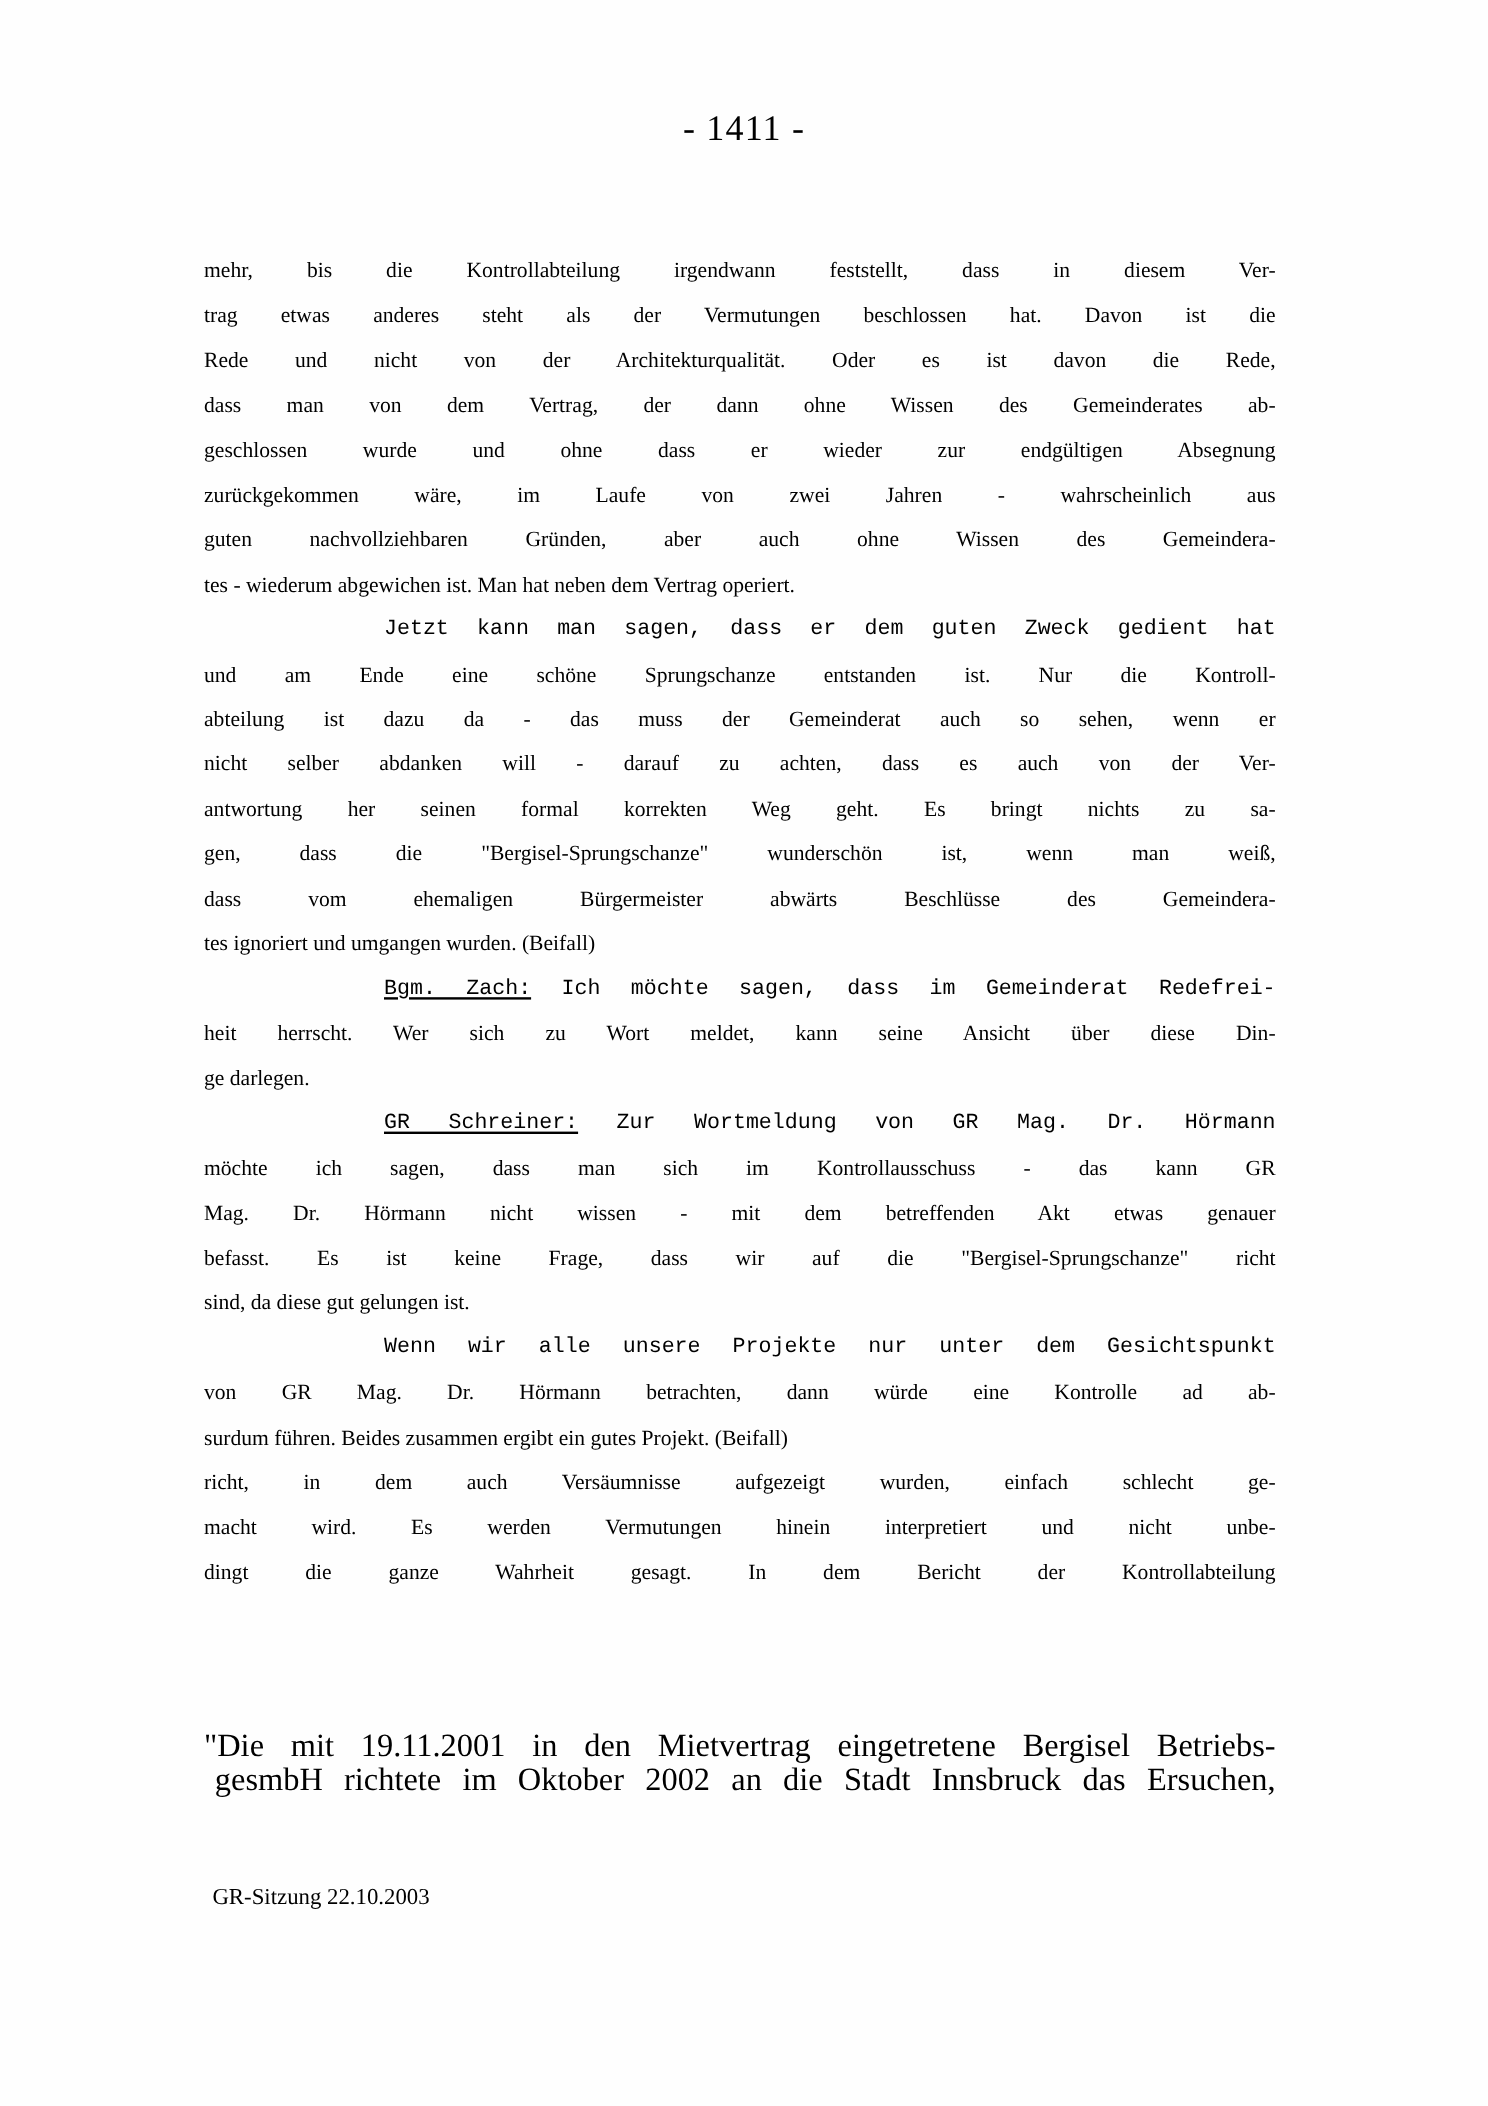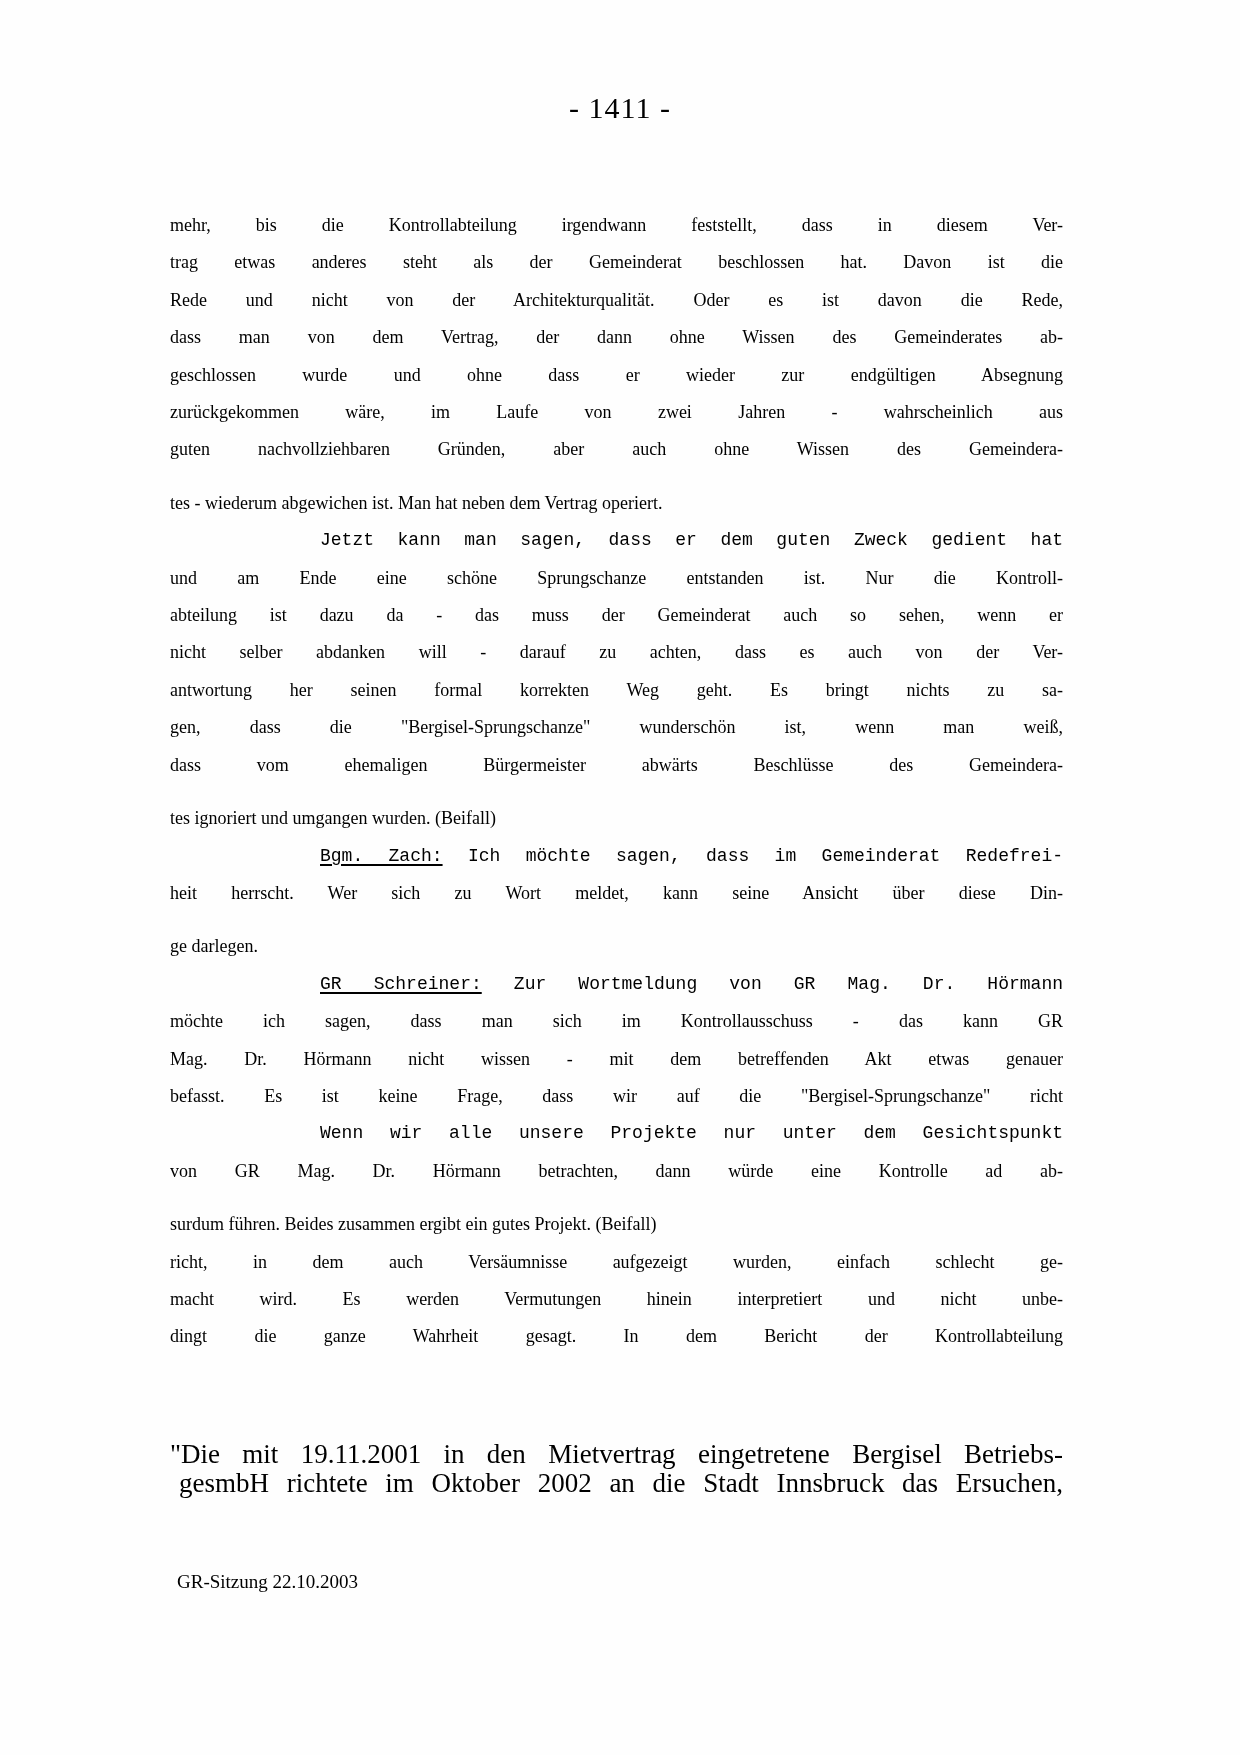--- a/index.html
+++ b/index.html
@@ -31,21 +31,21 @@
     top: 207px;
     width: 893px;
     font-size: 18px;
     line-height: 37.4px;
   }
   .para { margin: 0; }
   .line {
     text-align: justify;
     text-align-last: justify;
   }
-  .line.last { text-align-last: left; margin-top: 16px; }
+  .line.last { text-align-last: left; }
   .line.indent { padding-left: 150px; font-family: Liberation Mono, monospace; }
   .speaker {
     text-decoration: underline;
     text-underline-offset: 3px;
     text-decoration-thickness: 2px;
   }
   .quote-block {
     position: absolute;
     left: 170px;
     top: 1440px;
@@ -64,21 +64,21 @@
 </style>
 </head>
 <body>
 
 <div class="page">
   <div class="page-number">- 1411 -</div>
 
   <div class="body-text">
       <div class="para">
         <div class="line">mehr, bis die Kontrollabteilung irgendwann feststellt, dass in diesem Ver-</div>
-        <div class="line">trag etwas anderes steht als der Gemeinderat beschlossen hat. Davon ist die</div>
+        <div class="line">trag etwas anderes steht als der Vermutungen beschlossen hat. Davon ist die</div>
         <div class="line">Rede und nicht von der Architekturqualität. Oder es ist davon die Rede,</div>
         <div class="line">dass man von dem Vertrag, der dann ohne Wissen des Gemeinderates ab-</div>
         <div class="line">geschlossen wurde und ohne dass er wieder zur endgültigen Absegnung</div>
         <div class="line">zurückgekommen wäre, im Laufe von zwei Jahren - wahrscheinlich aus</div>
         <div class="line">guten nachvollziehbaren Gründen, aber auch ohne Wissen des Gemeindera-</div>
         <div class="line last">tes - wiederum abgewichen ist. Man hat neben dem Vertrag operiert.</div>
       </div>
       <div class="para">
         <div class="line indent">Jetzt kann man sagen, dass er dem guten Zweck gedient hat</div>
         <div class="line">und am Ende eine schöne Sprungschanze entstanden ist. Nur die Kontroll-</div>
@@ -92,20 +92,21 @@
       <div class="para">
         <div class="line indent"><span class="speaker">Bgm. Zach:</span> Ich möchte sagen, dass im Gemeinderat Redefrei-</div>
         <div class="line">heit herrscht. Wer sich zu Wort meldet, kann seine Ansicht über diese Din-</div>
         <div class="line last">ge darlegen.</div>
       </div>
       <div class="para">
         <div class="line indent"><span class="speaker">GR Schreiner:</span> Zur Wortmeldung von GR Mag. Dr. Hörmann</div>
         <div class="line">möchte ich sagen, dass man sich im Kontrollausschuss - das kann GR</div>
         <div class="line">Mag. Dr. Hörmann nicht wissen - mit dem betreffenden Akt etwas genauer</div>
         <div class="line">befasst. Es ist keine Frage, dass wir auf die "Bergisel-Sprungschanze" richt</div>
+        <div class="line last">sind, da diese gut gelungen ist.</div>
       </div>
       <div class="para">
         <div class="line indent">Wenn wir alle unsere Projekte nur unter dem Gesichtspunkt</div>
         <div class="line">von GR Mag. Dr. Hörmann betrachten, dann würde eine Kontrolle ad ab-</div>
         <div class="line last">surdum führen. Beides zusammen ergibt ein gutes Projekt. (Beifall)</div>
       </div>
       <div class="para">
         <div class="line">richt, in dem auch Versäumnisse aufgezeigt wurden, einfach schlecht ge-</div>
         <div class="line">macht wird. Es werden Vermutungen hinein interpretiert und nicht unbe-</div>
         <div class="line">dingt die ganze Wahrheit gesagt. In dem Bericht der Kontrollabteilung</div>

